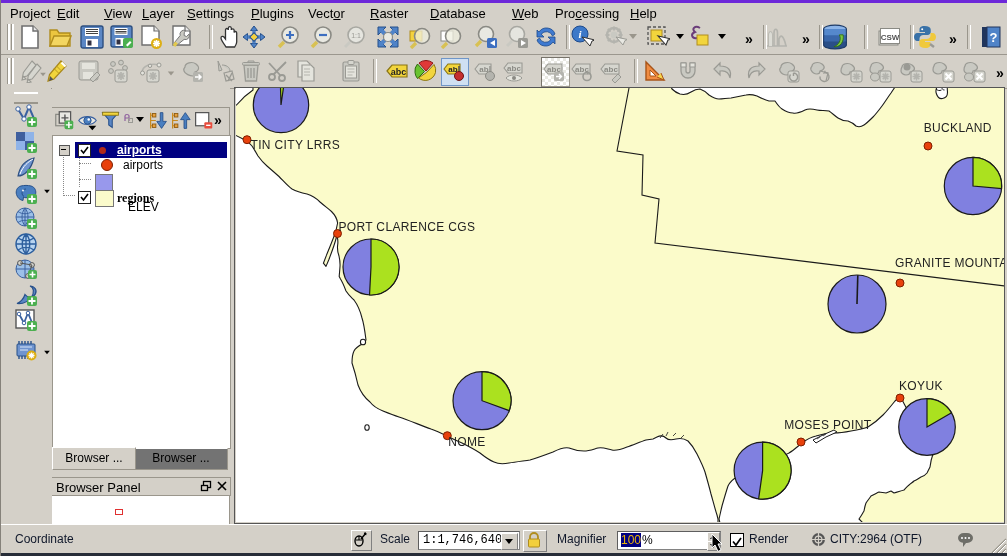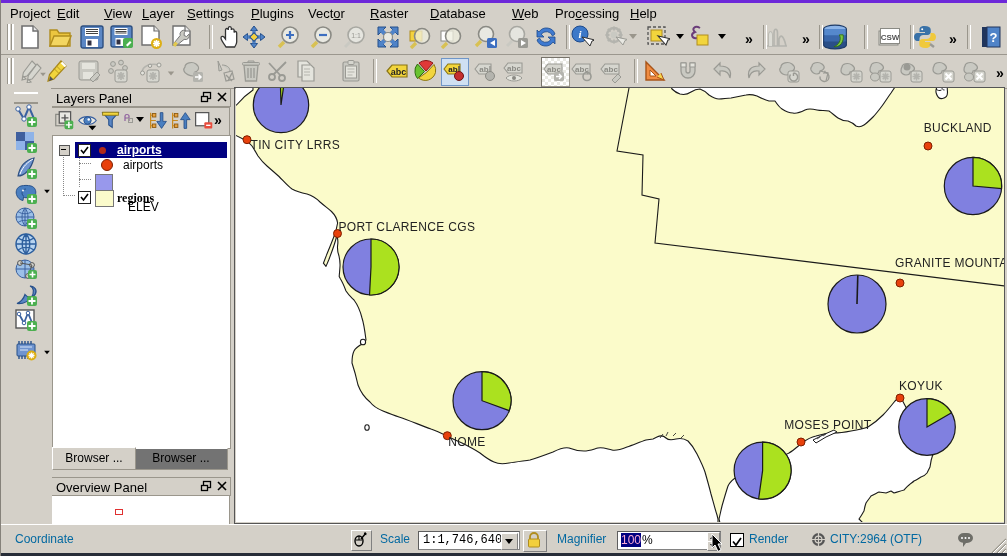--- a/index.html
+++ b/index.html
@@ -28,21 +28,21 @@
   #lpanel{position:absolute;left:51px;top:88px;width:178px;height:435px;background:#d4d0c8;}
   .ptitle{position:absolute;left:0;width:178px;height:18px;background:#d4d0c8;border:1px solid #9a968c;border-left:none;}
   .ptitle .t{position:absolute;left:4px;top:2px;font-size:13px;color:#000;}
   .pbtn{position:absolute;top:2px;width:12px;height:12px;font-size:11px;color:#000;text-align:center;line-height:12px;}
   #ltree{position:absolute;left:0;top:47px;width:177px;height:312px;background:#fff;border:1px solid #9a968c;border-left:1px solid #9a968c;}
   .trow{position:absolute;left:0;height:22px;font-size:12px;color:#000;}
   .cb{position:absolute;width:11px;height:11px;background:#fff;border:1px solid #222;}
   .cb svg{position:absolute;left:0;top:0;}
   
   #sbar{position:absolute;left:0;top:524px;width:1007px;height:29px;background:#d4d0c8;border-top:1px solid #fff;}
-  #sbar .lbl{position:absolute;top:7px;font-size:12px;color:#0369a1;}
+  #sbar .lbl{position:absolute;top:7px;font-size:12px;color:#0f172a;}
   .field{position:absolute;background:#fff;border:1px solid #828282;border-top:1px solid #5e5e5e;border-left:1px solid #5e5e5e;font-size:12px;color:#000;}
   #bstrip{position:absolute;left:0;top:553px;width:1007px;height:3px;background:#272d38;}
   
   #map{position:absolute;left:235px;top:88px;width:768px;height:434px;background:#fff;}
   #mapborder{position:absolute;left:233px;top:87px;width:769px;height:435px;border:1px solid #555;}
 </style>
 </head>
 <body>
 <div id="win">
   <div id="menubar">
@@ -455,30 +455,20 @@
         <rect x="3" y="6" width="18" height="12" rx="1" fill="#6f94cf" stroke="#27508a"></rect>
         <path d="M5 3v3M8 3v3M11 3v3M14 3v3M17 3v3M5 18v3M8 18v3M11 18v3M14 18v3M17 18v3" stroke="#27508a" stroke-width="1.4"></path>
         <path d="M6 9h12M6 12h8" stroke="#dce8f8" stroke-width="1.2"></path>
         <circle cx="17.5" cy="17.5" r="5" fill="#ddaf14"></circle>
         <path d="M17.5 14.5v6M14.5 17.5h6M15.4 15.4l4.2 4.2M19.6 15.4l-4.2 4.2" stroke="#fff" stroke-width="1.3"></path>
       </svg>
     <div class="dd" style="left:42px;top:262px;transform:scale(0.7)"></div>
   </div>
   <div id="lpanel">
 
-    <div class="ptitle" style="top:0;height:17px;">
-      <span class="t">Layers Panel</span>
-      <svg class="pbtn" style="left:148px" viewBox="0 0 12 12">
-          <rect x="3.5" y="1.5" width="7" height="6" fill="none" stroke="#000" stroke-width="1.3"></rect>
-          <rect x="1.5" y="5.5" width="6" height="5" fill="#d4d0c8" stroke="#000" stroke-width="1.3"></rect>
-        </svg>
-      <svg class="pbtn" style="left:164px" viewBox="0 0 12 12">
-          <path d="M2 2l8 8M10 2l-8 8" stroke="#000" stroke-width="1.6"></path>
-        </svg>
-    </div>
 
     <div style="position:absolute;left:0;top:19px;width:177px;height:27px;background:#d4d0c8;border:1px solid #9a968c;border-left:none;">
       <svg class="icon" style="left:2px;top:2px;width:21px;height:21px" viewBox="0 0 24 24">
           <rect x="2" y="5" width="13" height="13" fill="none" stroke="#8a8a84" stroke-width="1.4"></rect>
           <rect x="6" y="2" width="13" height="13" fill="#e8e8e2" stroke="#555" stroke-width="1.4"></rect>
           <path d="M12.5 5v8M8.5 9h8" stroke="#555" stroke-width="1.6"></path>
           <rect x="12" y="12" width="10" height="10" rx="2" fill="#4caf50"></rect>
           <path d="M17 13.5v7M13.5 17h7" stroke="#fff" stroke-width="1.7"></path>
         </svg>
       <svg class="icon" style="left:25px;top:2px;width:21px;height:21px" viewBox="0 0 24 24">
@@ -547,21 +537,21 @@
           </svg>
         </div>
       <div style="position:absolute;left:42px;top:54px;width:17px;height:15px;background:#fbfbcb;border:1px solid #777"></div>
       <div class="trow" style="left:64px;top:55px;font-weight:bold;font-family:Liberation Serif, serif;">regions</div>
     </div>
 
     <div style="position:absolute;left:0px;top:359px;width:82px;height:21px;background:#d4d0c8;border:1px solid #9a968c;border-top:1px solid #fff;border-left:1px solid #fff;font-size:12px;text-align:center;line-height:20px;z-index:2">Browser ...</div>
     <div style="position:absolute;left:82px;top:360px;width:92px;height:20px;background:#737373;border:1px solid #9a968c;border-top:1px solid #fff;border-left:1px solid #fff;font-size:12px;text-align:center;line-height:19px;">Browser ...</div>
 
     <div class="ptitle" style="top:389px;height:17px;">
-      <span class="t">Overview Panel</span>
+      <span class="t">Browser Panel</span>
       <svg class="pbtn" style="left:148px" viewBox="0 0 12 12">
           <rect x="3.5" y="1.5" width="7" height="6" fill="none" stroke="#000" stroke-width="1.3"></rect>
           <rect x="1.5" y="5.5" width="6" height="5" fill="#d4d0c8" stroke="#000" stroke-width="1.3"></rect>
         </svg>
       <svg class="pbtn" style="left:164px" viewBox="0 0 12 12">
           <path d="M2 2l8 8M10 2l-8 8" stroke="#000" stroke-width="1.6"></path>
         </svg>
     </div>
     <div style="position:absolute;left:0;top:407px;width:177px;height:28px;background:#fff;border:1px solid #9a968c;border-left:none;">
       <div style="position:absolute;left:63px;top:13px;width:6px;height:4px;border:1px solid #e03030"></div>
@@ -641,21 +631,21 @@
         </div>
     </div>
     <div style="position:absolute;left:522px;top:5px;width:22px;height:20px;background:#d4d0c8;border:1px solid #808080;border-top-color:#fff;border-left-color:#fff;">
       <svg width="16" height="16" style="position:absolute;left:2px;top:1px" viewBox="0 0 16 16">
           <path d="M4 7V5a4 4 0 0 1 8 0v2" fill="none" stroke="#b08d1e" stroke-width="1.8"></path>
           <rect x="2.5" y="7" width="11" height="8" rx="1" fill="#f2cf3c" stroke="#b08d1e"></rect>
         </svg>
     </div>
     <span class="lbl" style="left:556px">Magnifier</span>
     <div class="field" style="left:616px;top:6px;width:102px;height:17px;">
-      <span style="position:absolute;left:3px;top:1px;background:#000080;color:#f9a8d4;">100</span>
+      <span style="position:absolute;left:3px;top:1px;background:#000080;color:#eab308;">100</span>
         <span style="position:absolute;left:24px;top:1px;">%</span>
       <div style="position:absolute;right:0px;top:0px;width:11px;height:8px;background:#d4d0c8;border:1px solid #808080;border-top-color:#fff;border-left-color:#fff;">
           <div style="position:absolute;left:2px;top:2px;width:0;height:0;border-left:3px solid transparent;border-right:3px solid transparent;border-bottom:4px solid #000"></div>
         </div>
       <div style="position:absolute;right:0px;top:9px;width:11px;height:8px;background:#d4d0c8;border:1px solid #808080;border-top-color:#fff;border-left-color:#fff;">
           <div style="position:absolute;left:2px;top:2px;width:0;height:0;border-left:3px solid transparent;border-right:3px solid transparent;border-top:4px solid #000"></div>
         </div>
     </div>
     <svg style="position:absolute;left:710px;top:8px" width="13" height="19" viewBox="0 0 13 19">
         <path d="M1 1l10 10H7l3 6-3 1.4-3-6.4-3 3z" fill="#000" stroke="#fff" stroke-width="1"></path>

